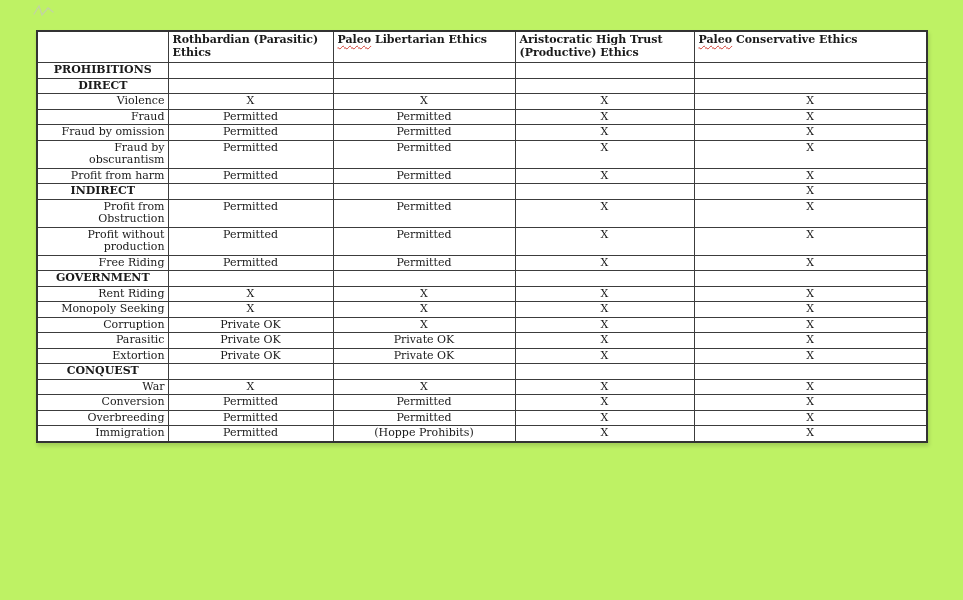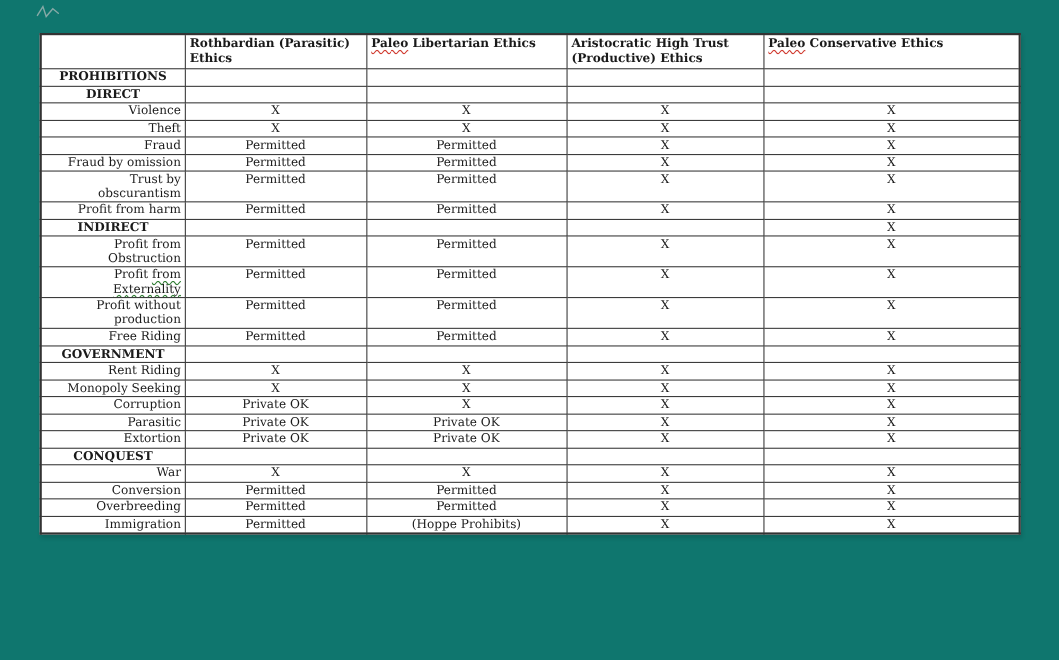--- a/index.html
+++ b/index.html
@@ -2,21 +2,21 @@
 <html><head>
 <meta charset="utf-8">
 <style>
   html,body{margin:0;padding:0;}
   body{
     width:963px;height:600px;
     background:#fcfcfc;
     font-family:"DejaVu Serif","Liberation Serif",serif;
     color:#1a1a1a;
   }
-  .page{position:relative;width:963px;height:600px;background:#0f766e;overflow:hidden;}
+  .page{position:relative;width:963px;height:600px;background:#bef264;overflow:hidden;}
   .stray-mark{position:absolute;left:32px;top:2px;opacity:.65;}
   table.ethics{
     position:absolute;left:36px;top:30px;
     width:890px;
     border-collapse:collapse;
     table-layout:fixed;
     background:#ffffff;
     border:2px solid #333333;
     box-shadow:1px 3px 4px rgba(0,0,0,0.15);
   }
@@ -111,42 +111,35 @@
           <td class="data"></td>
         </tr>
         <tr>
           <td class="label">Violence</td>
           <td class="data">X</td>
           <td class="data">X</td>
           <td class="data">X</td>
           <td class="data">X</td>
         </tr>
         <tr>
-          <td class="label">Theft</td>
-          <td class="data">X</td>
-          <td class="data">X</td>
-          <td class="data">X</td>
-          <td class="data">X</td>
-        </tr>
-        <tr>
           <td class="label">Fraud</td>
           <td class="data">Permitted</td>
           <td class="data">Permitted</td>
           <td class="data">X</td>
           <td class="data">X</td>
         </tr>
         <tr>
           <td class="label">Fraud by omission</td>
           <td class="data">Permitted</td>
           <td class="data">Permitted</td>
           <td class="data">X</td>
           <td class="data">X</td>
         </tr>
         <tr>
-          <td class="label">Trust by
+          <td class="label">Fraud by
 obscurantism</td>
           <td class="data">Permitted</td>
           <td class="data">Permitted</td>
           <td class="data">X</td>
           <td class="data">X</td>
         </tr>
         <tr>
           <td class="label">Profit from harm</td>
           <td class="data">Permitted</td>
           <td class="data">Permitted</td>
@@ -162,28 +155,20 @@
         </tr>
         <tr>
           <td class="label">Profit from
 Obstruction</td>
           <td class="data">Permitted</td>
           <td class="data">Permitted</td>
           <td class="data">X</td>
           <td class="data">X</td>
         </tr>
         <tr>
-          <td class="label">Profit <span class="sq-green">from</span>
-<span class="sq-green">Externality</span></td>
-          <td class="data">Permitted</td>
-          <td class="data">Permitted</td>
-          <td class="data">X</td>
-          <td class="data">X</td>
-        </tr>
-        <tr>
           <td class="label">Profit without
 production</td>
           <td class="data">Permitted</td>
           <td class="data">Permitted</td>
           <td class="data">X</td>
           <td class="data">X</td>
         </tr>
         <tr>
           <td class="label">Free Riding</td>
           <td class="data">Permitted</td>

